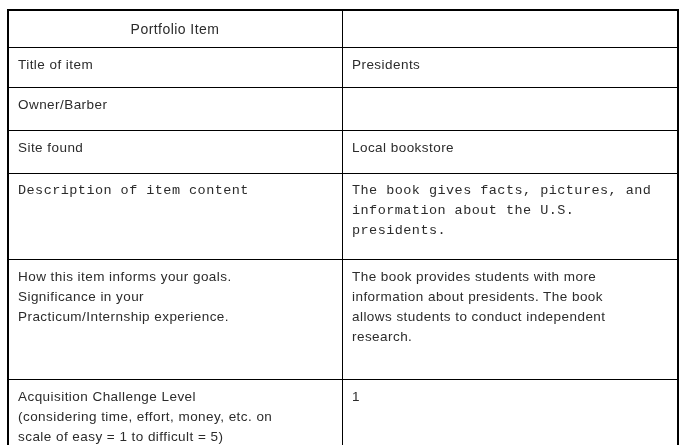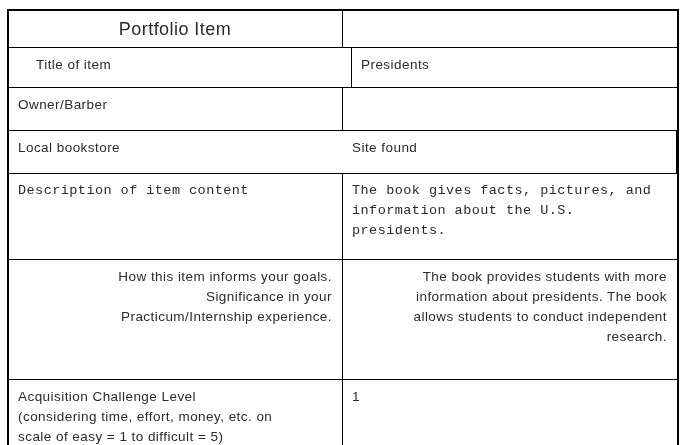--- a/index.html
+++ b/index.html
@@ -23,44 +23,44 @@
     box-sizing: border-box;
     background: #ffffff;
   }
   .row {
     display: flex;
     box-sizing: border-box;
     border-top: 1px solid #000000;
   }
   .row.header-row { border-top: none; }
   .r0 { min-height: 36px; }
-  .r1 { min-height: 40px; padding-left: 18px; }
+  .r1 { min-height: 40px; }
   .r2 { min-height: 43px; }
   .r3 { min-height: 43px; }
   .r4 { min-height: 86px; font-family: Liberation Mono, monospace; }
-  .r5 { min-height: 120px; text-align: right; }
+  .r5 { min-height: 120px; }
   .r6 { min-height: 58px; }
   .cell {
     width: 50%;
     box-sizing: border-box;
     padding: 7px 10px 6px 9px;
     font-size: 13.5px;
     line-height: 20px;
     letter-spacing: 0.45px;
     color: #2b2b2b;
     white-space: pre-wrap;
     word-wrap: break-word;
   }
   .cell.col-item {
     border-right: 1px solid #000000;
   }
   .header-row .cell {
     text-align: center;
     padding-top: 8px;
-    font-size: 18px;
+    font-size: 14px;
   }
 </style>
 </head>
 <body>
 
 <div class="doc-table">
 
   <div class="row header-row r0">
     <div class="cell col-item">Portfolio Item</div>
   </div>
@@ -68,22 +68,22 @@
   <div class="row r1">
     <div class="cell col-item">Title of item</div>
     <div class="cell col-response">Presidents</div>
   </div>
 
   <div class="row r2">
     <div class="cell col-item">Owner/Barber</div>
   </div>
 
   <div class="row r3">
+    <div class="cell col-item">Site found</div>
     <div class="cell col-response">Local bookstore</div>
-    <div class="cell col-item">Site found</div>
   </div>
 
   <div class="row r4">
     <div class="cell col-item">Description of item content</div>
     <div class="cell col-response">The book gives facts, pictures, and
 information about the U.S. presidents.</div>
   </div>
 
   <div class="row r5">
     <div class="cell col-item">How this item informs your goals.

